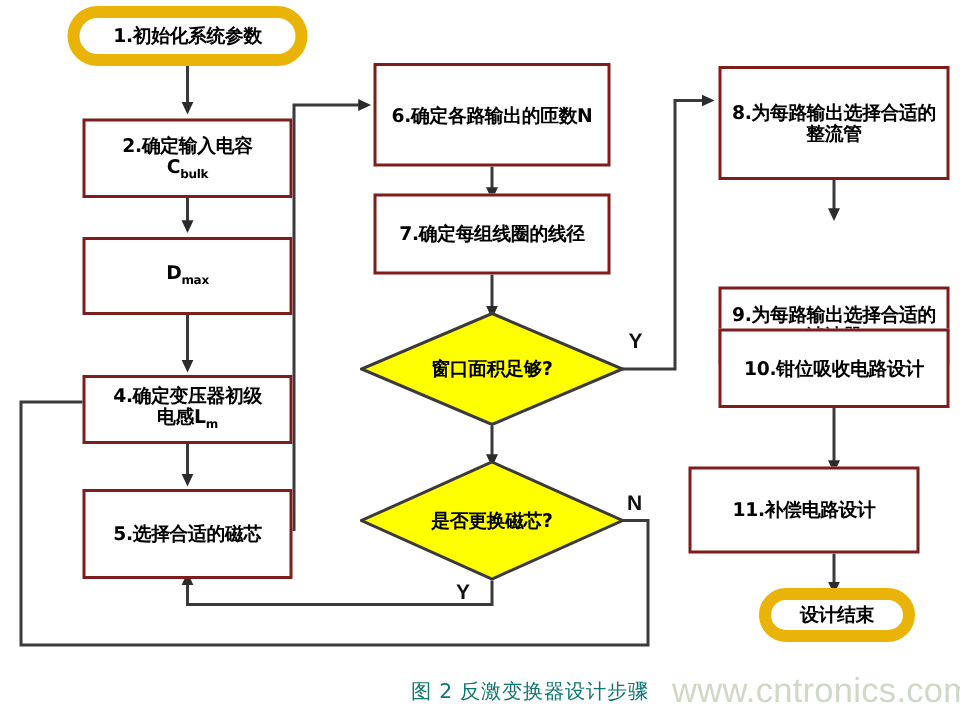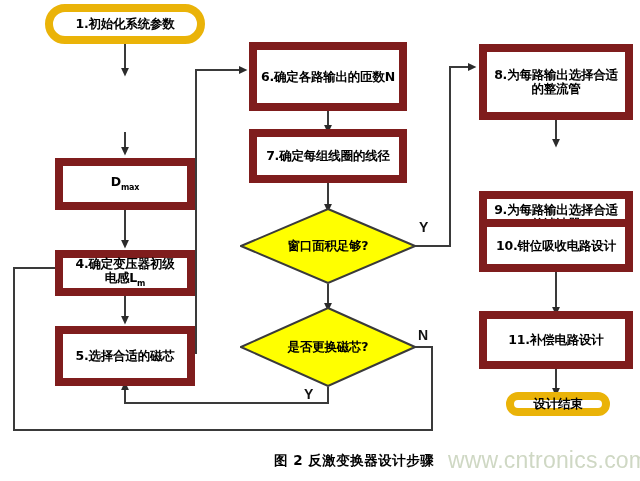--- a/index.html
+++ b/index.html
@@ -11,21 +11,21 @@
   #stage{position:relative;width:640px;height:481px;background:#fff;}
 
   svg#wires{position:absolute;left:0;top:0;width:640px;height:481px;}
 
   .node{
     position:absolute;
     box-sizing:border-box;
     display:flex;align-items:center;justify-content:center;
     text-align:center;
     background:#ffffff;
-    border:8px solid #7f1d1d;
+    border:2px solid #7f1d1d;
     font-weight:bold;
     line-height:1.12;
     letter-spacing:-0.2px;
   }
   .proc{font-size:12.5px;padding:1px 3px;}
   .term{
     border:8px solid #eab308;
     border-radius:22px;
     font-size:12.5px;
   }
@@ -49,23 +49,23 @@
 
   .elabel{
     position:absolute;
     font-size:14px;font-weight:bold;
     font-family:"Liberation Sans",sans-serif;
     color:#111;
   }
 
   .caption{
     position:absolute;
-    font-size:13.5px;font-weight:bold;
+    font-size:13.5px;font-weight:normal;
     letter-spacing:0.5px;
-    color:#000000;
+    color:#0f766e;
     white-space:nowrap;
   }
   .watermark{
     position:absolute;
     font-size:23px;
     font-family:"Liberation Sans",sans-serif;
     color:#cfd8c4;
     letter-spacing:0.2px;
     white-space:nowrap;
   }
@@ -118,20 +118,24 @@
       <line x1="556" y1="195" x2="556" y2="219" marker-end="url(#ah)"></line>
       <line x1="556" y1="272" x2="556" y2="311" marker-end="url(#ah)"></line>
       <line x1="556" y1="369" x2="556" y2="392" marker-end="url(#ah)"></line>
     </g>
   </svg>
 
   <div class="node term" style="left:45px;top:4px;width:160px;height:40px;">
     <span class="nodetxt">1.初始化系统参数</span>
   </div>
 
+  <div class="node proc" style="left:55px;top:79px;width:140px;height:53px;flex-direction:column;">
+    <span class="nodetxt">2.确定输入电容</span>
+    <span class="nodetxt"><span>C</span><span class="sub">bulk</span></span>
+  </div>
 
   <div class="node proc" style="left:55px;top:158px;width:140px;height:52px;flex-direction:column;">
     <span class="nodetxt"><span>D</span><span class="sub">max</span></span>
   </div>
 
   <div class="node proc" style="left:55px;top:250px;width:140px;height:46px;flex-direction:column;text-align:right;">
     <span class="nodetxt">4.确定变压器初级</span>
     <span class="nodetxt"><span>电感L</span><span class="sub">m</span></span>
   </div>
 
@@ -166,25 +170,25 @@
   </div>
 
   <div class="node proc" style="left:479px;top:143px;width:154px;height:52px;margin-top:48px;">
     <span class="nodetxt">9.为每路输出选择合适的滤波器</span>
   </div>
 
   <div class="node proc" style="left:479px;top:219px;width:154px;height:53px;">
     <span class="nodetxt">10.钳位吸收电路设计</span>
   </div>
 
-  <div class="node proc" style="left:479px;top:311px;width:154px;height:58px;">
+  <div class="node proc" style="left:459px;top:311px;width:154px;height:58px;">
     <span class="nodetxt">11.补偿电路设计</span>
   </div>
 
-  <div class="node term" style="left:506px;top:392px;width:104px;height:24px;align-items:center;">
+  <div class="node term" style="left:506px;top:392px;width:104px;height:36px;align-items:center;">
     <span class="nodetxt">设计结束</span>
   </div>
 
   <span class="elabel" style="left:419px;top:219px;">Y</span>
   <span class="elabel" style="left:418px;top:327px;">N</span>
   <span class="elabel" style="left:304px;top:386px;">Y</span>
 
   <span class="caption" style="left:274px;top:452px;">图 2 反激变换器设计步骤</span>
   <span class="watermark" style="left:448px;top:447px;">www.cntronics.com</span>
 

